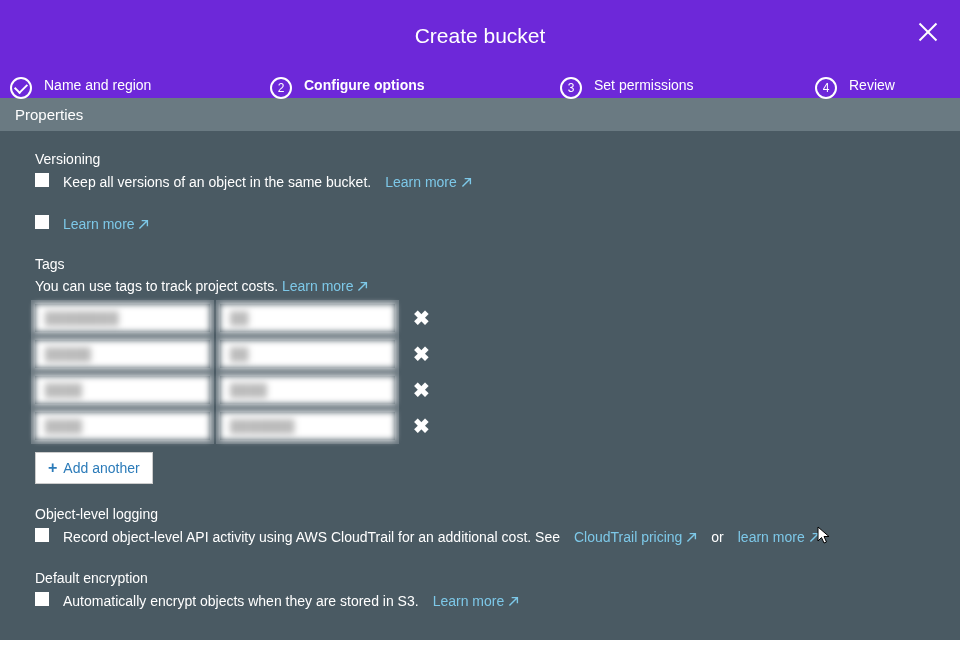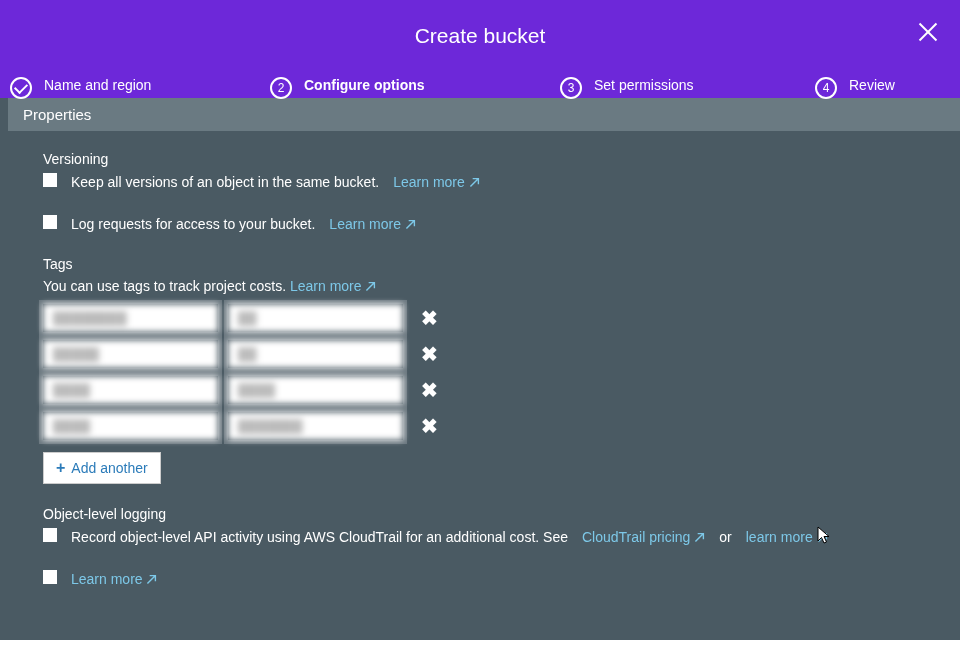--- a/index.html
+++ b/index.html
@@ -99,21 +99,20 @@
   border-right: 2px solid #fff;
   border-bottom: 2px solid #fff;
   transform: rotate(45deg);
   margin-top: -3px;
 }
 
 .scroll-area {
   height: 540px;
   overflow-y: scroll;
   background: #4a5a63;
-  padding-left: 8px;
 }
 .scroll-area::-webkit-scrollbar { width: 15px; }
 .scroll-area::-webkit-scrollbar-track { background: #f0f0f0; }
 .scroll-area::-webkit-scrollbar-thumb { background: #c0c0c0; }
 
 .section-header {
   background: #6a7a82;
   color: #fff;
   font-size: 15px;
   padding: 8px 15px;
@@ -262,21 +261,20 @@
             <span class="ext-icon"><svg viewBox="0 0 12 12">
                   <path fill="#7dc8e8" d="M4 1v1.5h4.4L1 9.9 2.1 11 9.5 3.6V8H11V1z"></path>
                 </svg></span>
           </span>
         </div>
       </div>
 
       <div class="group">
         <div class="row">
           <div class="checkbox"></div>
-          <span>Log requests for access to your bucket.</span>
           <span class="link">
             <span>Learn more</span>
             <span class="ext-icon"><svg viewBox="0 0 12 12">
                   <path fill="#7dc8e8" d="M4 1v1.5h4.4L1 9.9 2.1 11 9.5 3.6V8H11V1z"></path>
                 </svg></span>
           </span>
         </div>
       </div>
 
       <div class="group">
@@ -335,22 +333,24 @@
           <span class="link">
             <span>learn more</span>
             <span class="ext-icon"><svg viewBox="0 0 12 12">
                   <path fill="#7dc8e8" d="M4 1v1.5h4.4L1 9.9 2.1 11 9.5 3.6V8H11V1z"></path>
                 </svg></span>
           </span>
         </div>
       </div>
 
       <div class="group">
+        <div class="group-title">Default encryption</div>
         <div class="row">
           <div class="checkbox"></div>
+          <span>Automatically encrypt objects when they are stored in S3.</span>
           <span class="link">
             <span>Learn more</span>
             <span class="ext-icon"><svg viewBox="0 0 12 12">
                   <path fill="#7dc8e8" d="M4 1v1.5h4.4L1 9.9 2.1 11 9.5 3.6V8H11V1z"></path>
                 </svg></span>
           </span>
         </div>
       </div>
 
     </div>

